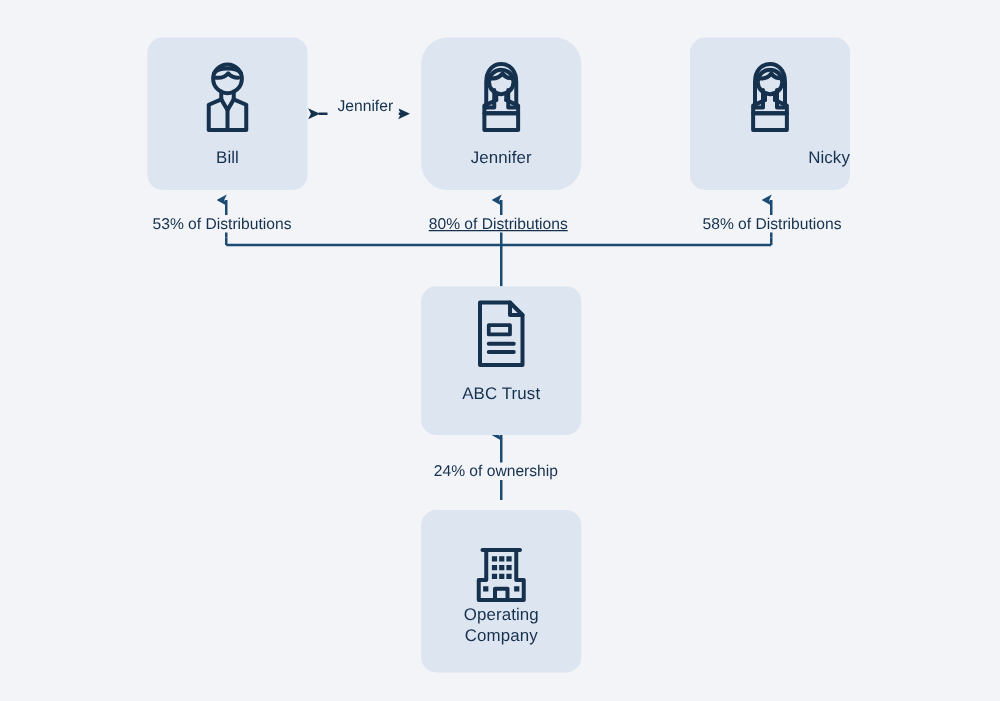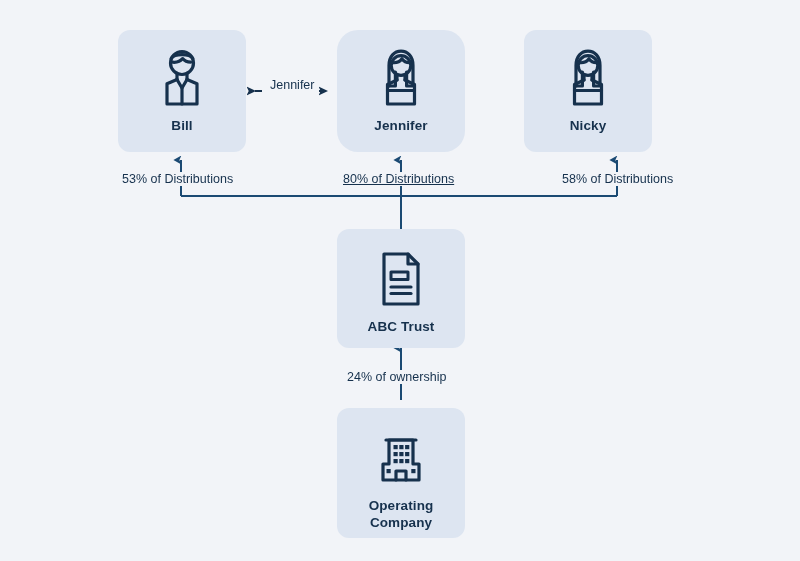--- a/index.html
+++ b/index.html
@@ -26,39 +26,39 @@
     align-items:center;
     justify-content:flex-start;
     box-sizing:border-box;
   }
   .card .icon-wrap{
     display:flex;align-items:center;justify-content:center;
     width:100%;
   }
   .card .card-label{
     color:#16314d;
-    font-weight:bold;
+    font-weight:normal;
     text-align:center;
     line-height:1.25;
     letter-spacing:.1px;
   }
 
   
   .person-card{width:128px;height:122px;padding-top:18px;}
   .person-card .card-label{font-size:13.5px;margin-top:8px;}
 
   
-  .entity-card{width:128px;height:119px;padding-top:22px;}
+  .entity-card{width:128px;height:119px;padding-top:10px;}
   .entity-card .card-label{font-size:13.5px;margin-top:12px;}
   .opco-card{width:128px;height:130px;padding-top:26px;}
-  .opco-card .card-label{font-size:13.5px;margin-top:14px;}
+  .opco-card .card-label{font-size:13.5px;}
 
   #card-bill{left:118px;top:30px;}
   #card-jennifer{left:337px;top:30px;border-radius:21px;}
-  #card-nicky{left:524px;top:30px;}
+  #card-nicky{left:552px;top:30px;align-items:flex-end;}
   #card-trust{left:337px;top:229px;}
   #card-opco{left:337px;top:408px;}
 
   
   .wire-label{
     position:absolute;
     z-index:3;
     color:#16314d;
     font-size:12.5px;
     white-space:nowrap;

